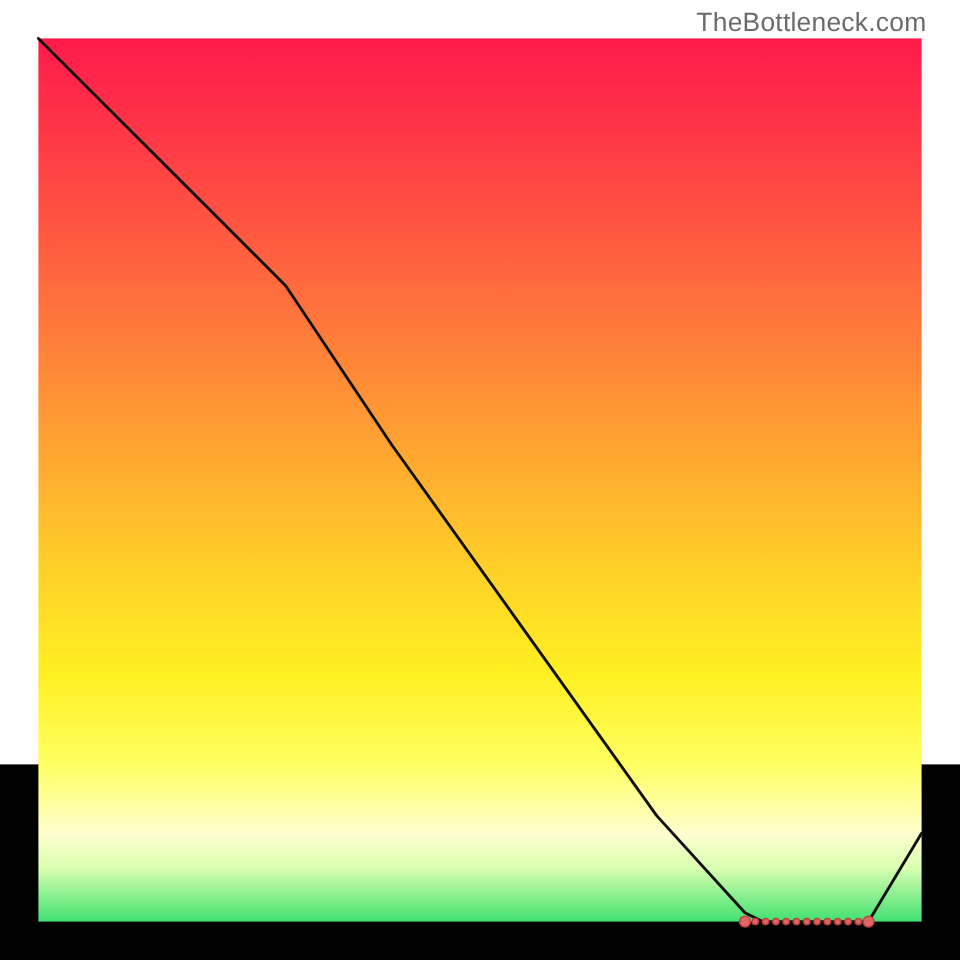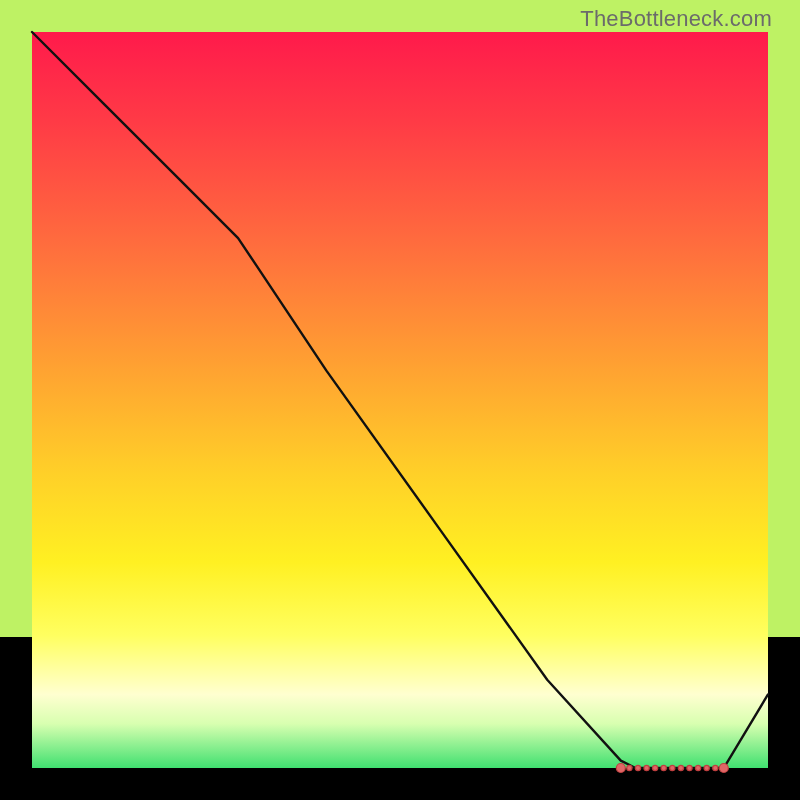--- a/index.html
+++ b/index.html
@@ -8,21 +8,21 @@
     width: 800px;
     height: 800px;
     background: #000;
     overflow: hidden;
     font-family: Arial, Helvetica, sans-serif;
   }
   .frame {
     position: relative;
     width: 800px;
     height: 637px;
-    background: #bef264;
+    background: #ffffff;
   }
   .plot {
     position: absolute;
     left: 32px;
     top: 32px;
     width: 736px;
     height: 736px;
     background: linear-gradient(
       to bottom,
       #ff1a4b 0%,

